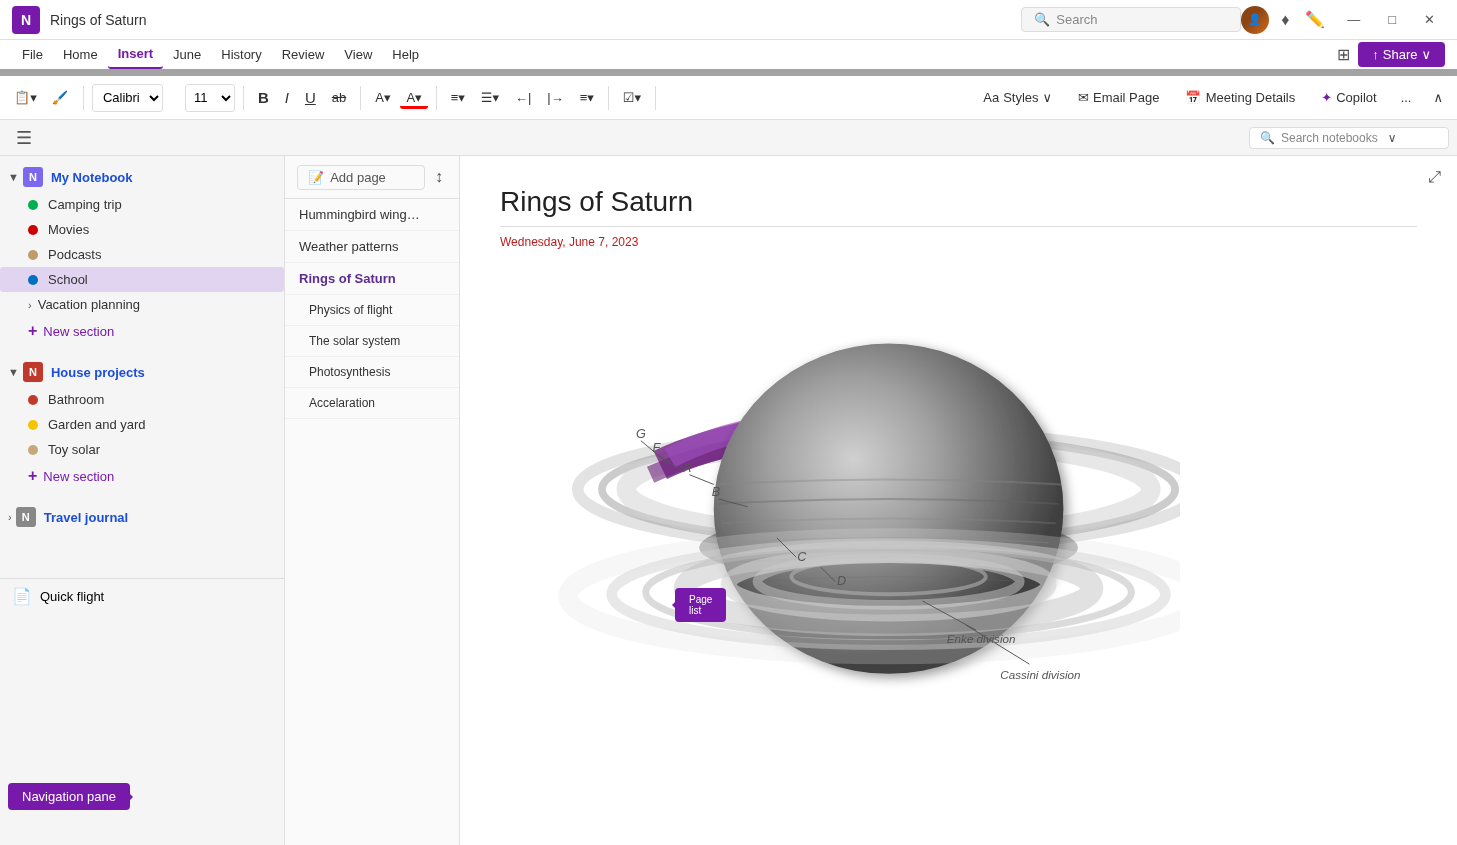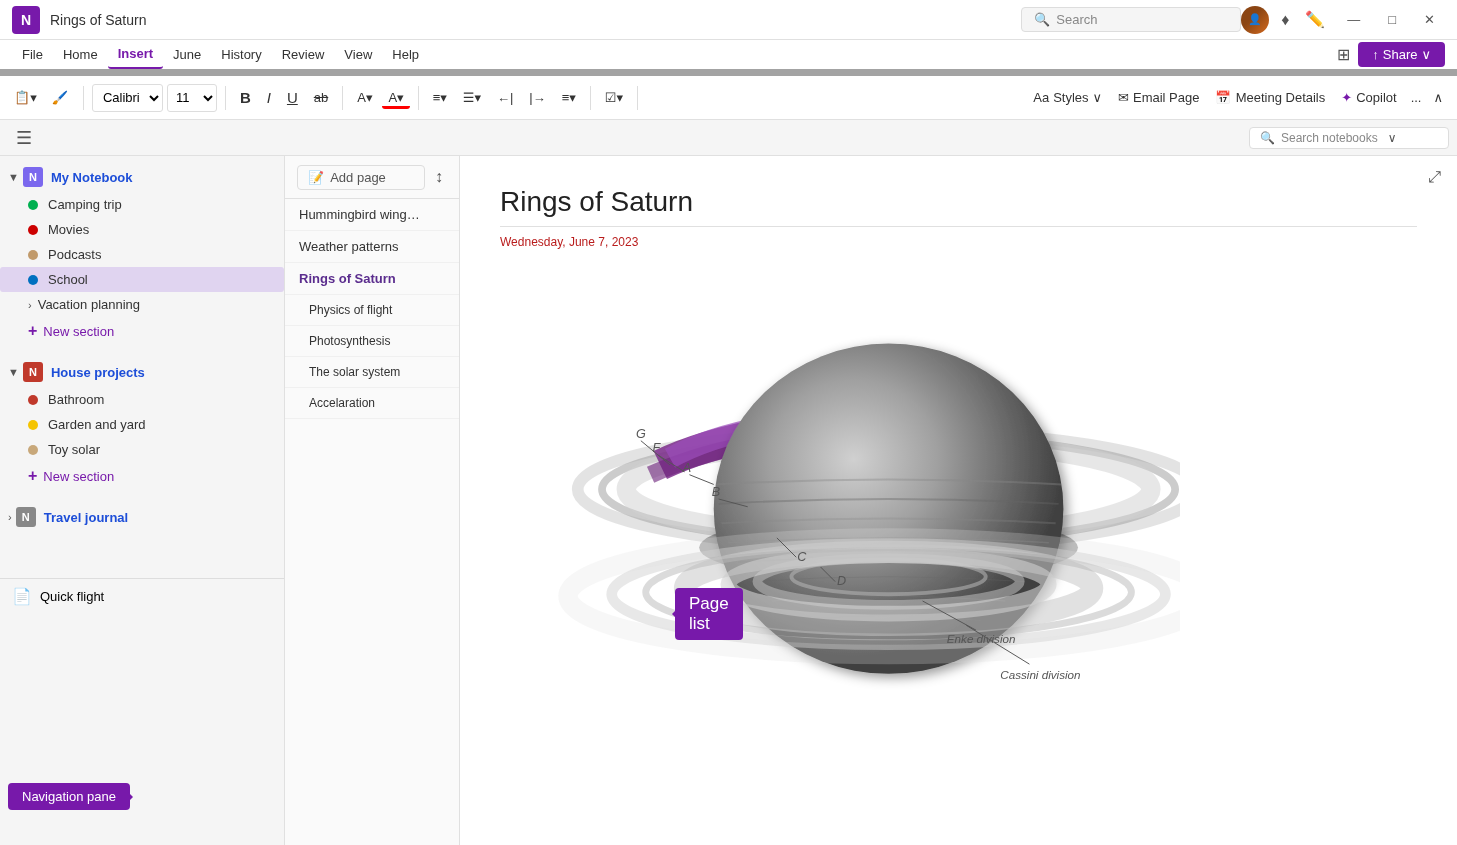--- a/index.html
+++ b/index.html
@@ -102,28 +102,28 @@
     }
     .toolbar-sep { width: 1px; height: 24px; background: #ddd; margin: 0 4px; }
     .font-select {
       border: 1px solid #ddd; border-radius: 3px;
       padding: 2px 6px; font-size: 13px; background: white;
       height: 28px; cursor: pointer;
     }
     .font-size-select {
       border: 1px solid #ddd; border-radius: 3px;
       padding: 2px 4px; font-size: 13px; background: white;
-      width: 50px; height: 28px; cursor: pointer;
+      width: 50px; height: 28px; cursor: pointer; margin-left: 18px;
     }
     .bold-btn { font-weight: bold; font-size: 15px; }
     .italic-btn { font-style: italic; font-size: 15px; }
     .underline-btn { text-decoration: underline; font-size: 15px; }
     .toolbar-right {
       margin-left: auto;
-      display: flex; align-items: flex-end; gap: 0;
+      display: flex; align-items: flex-end; gap: 10px;
     }
     .toolbar-tool-btn {
       display: flex; align-items: center; gap: 4px;
       background: none; border: none; cursor: pointer;
       padding: 4px 8px; border-radius: 3px; font-size: 13px; color: #333;
     }
 
     
     .search-bar-area {
       background: #f5f5f5;
@@ -247,21 +247,21 @@
     .page-item.sub-page { padding-left: 24px; font-size: 12px; }
     .page-item.current { color: #5b2d8e; font-weight: 600; }
 
     
     .page-label-tooltip {
       position: absolute;
       background: #7719aa;
       color: white;
       padding: 6px 14px;
       border-radius: 4px;
-      font-size: 17px;
+      font-size: 10px;
       font-weight: 500;
       left: 390px;
       top: 432px;
       z-index: 100;
       display: flex; align-items: center;
     }
     .page-label-tooltip::before {
       content: '';
       position: absolute;
       left: -8px;
@@ -542,24 +542,24 @@
     <div class="page-item">
       <span>Weather patterns</span>
     </div>
     <div class="page-item current">
       <span>Rings of Saturn</span>
     </div>
     <div class="page-item sub-page">
       <span>Physics of flight</span>
     </div>
     <div class="page-item sub-page">
+      <span>The solar system</span>
+    </div>
+    <div class="page-item sub-page">
       <span>Photosynthesis</span>
-    </div>
-    <div class="page-item sub-page">
-      <span>The solar system</span>
     </div>
     <div class="page-item sub-page">
       <span>Accelaration</span>
     </div>
 
     <div class="page-label-tooltip">
       <span>Page list</span>
     </div>
   </div>
 

